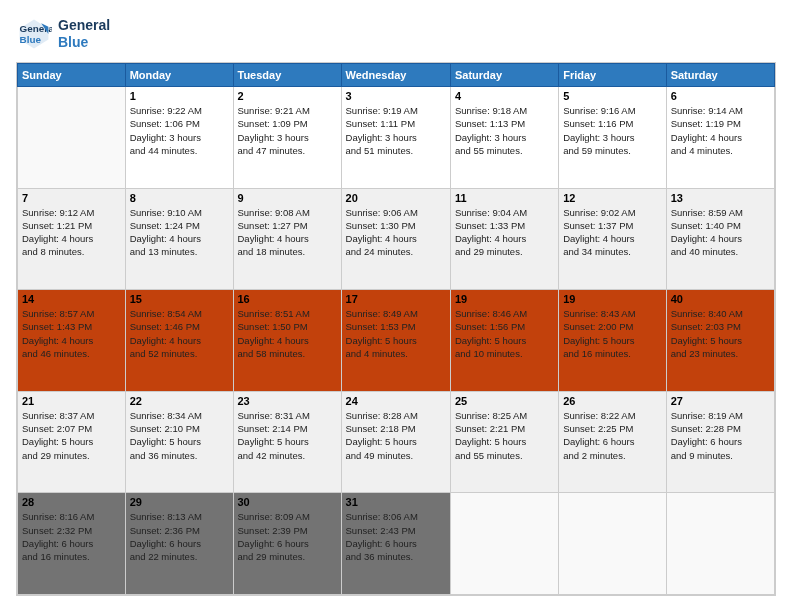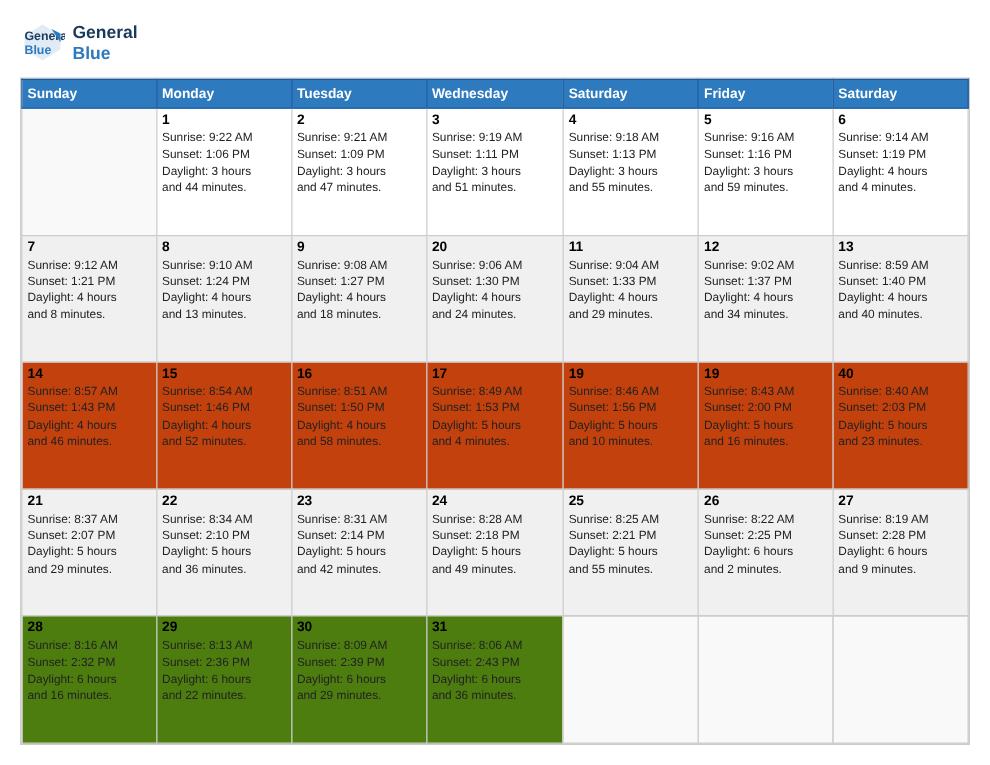--- a/index.html
+++ b/index.html
@@ -241,21 +241,21 @@
             </td>
             <td>
               <span class="day-num">26</span>
               <div class="day-info">Sunrise: 8:22 AM<br>Sunset: 2:25 PM<br>Daylight: 6 hours<br>and 2 minutes.</div>
             </td>
             <td>
               <span class="day-num">27</span>
               <div class="day-info">Sunrise: 8:19 AM<br>Sunset: 2:28 PM<br>Daylight: 6 hours<br>and 9 minutes.</div>
             </td>
           </tr>
-          <tr style="background: #4d7c0f;">
+          <tr style="background: #737373;">
             <td>
               <span class="day-num">28</span>
               <div class="day-info">Sunrise: 8:16 AM<br>Sunset: 2:32 PM<br>Daylight: 6 hours<br>and 16 minutes.</div>
             </td>
             <td>
               <span class="day-num">29</span>
               <div class="day-info">Sunrise: 8:13 AM<br>Sunset: 2:36 PM<br>Daylight: 6 hours<br>and 22 minutes.</div>
             </td>
             <td>
               <span class="day-num">30</span>

